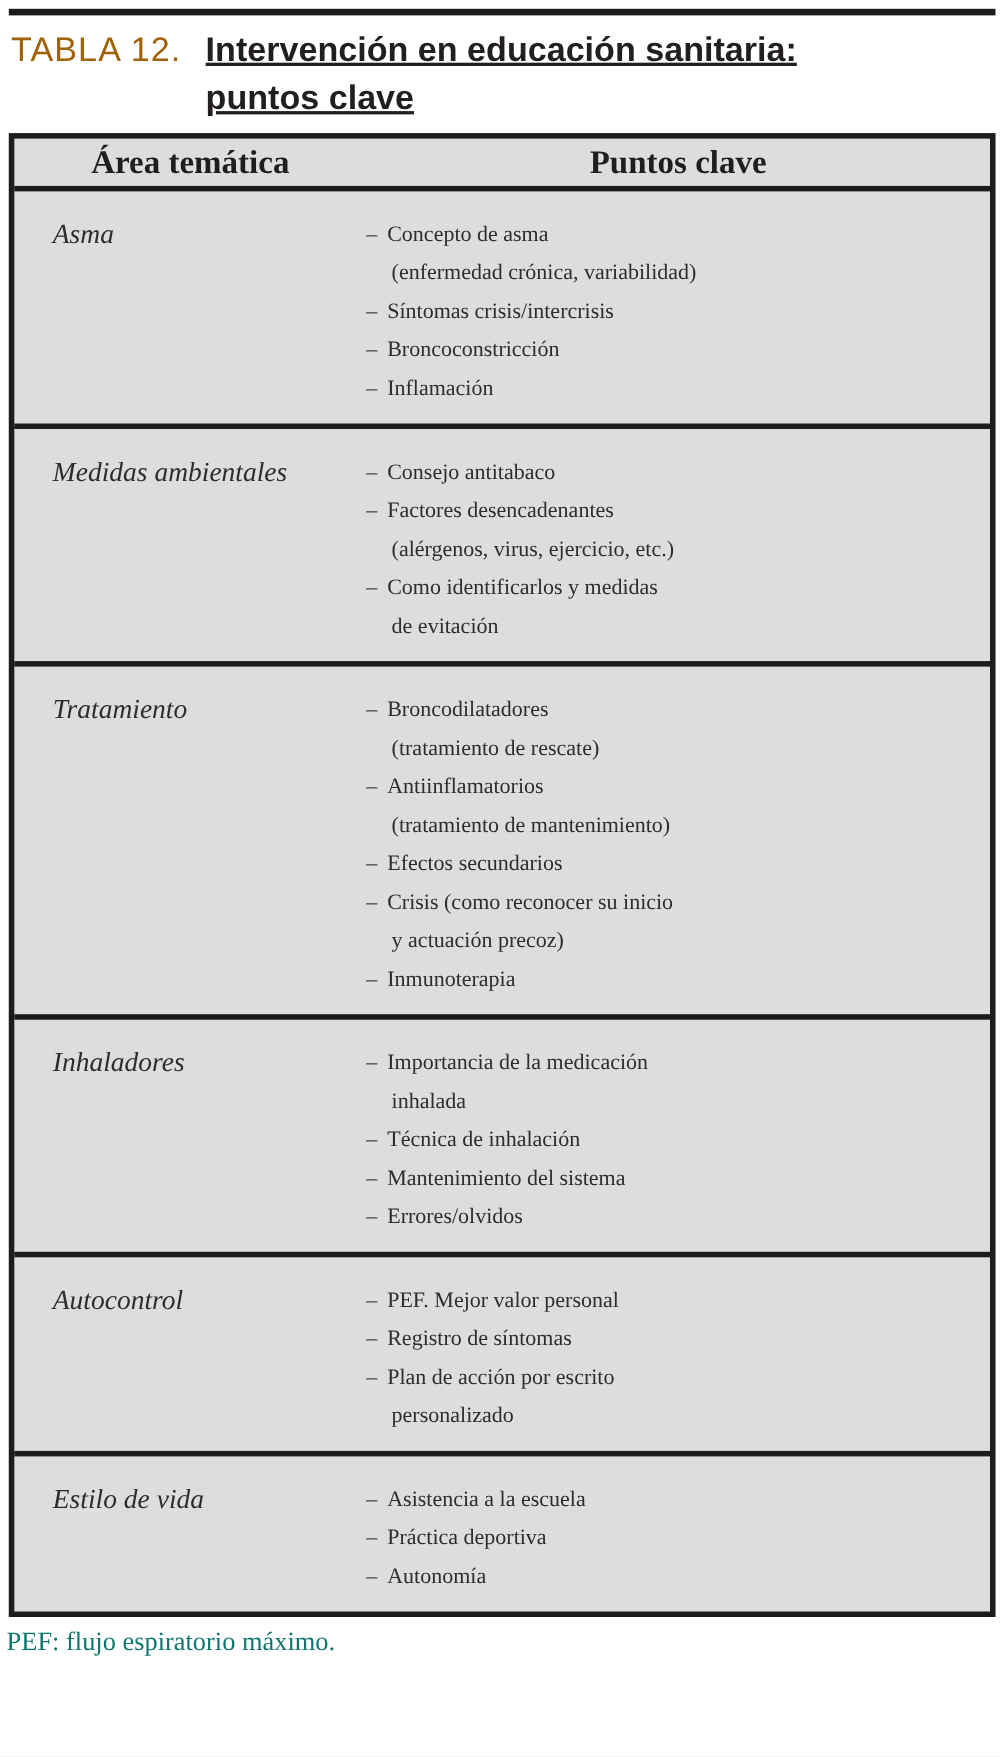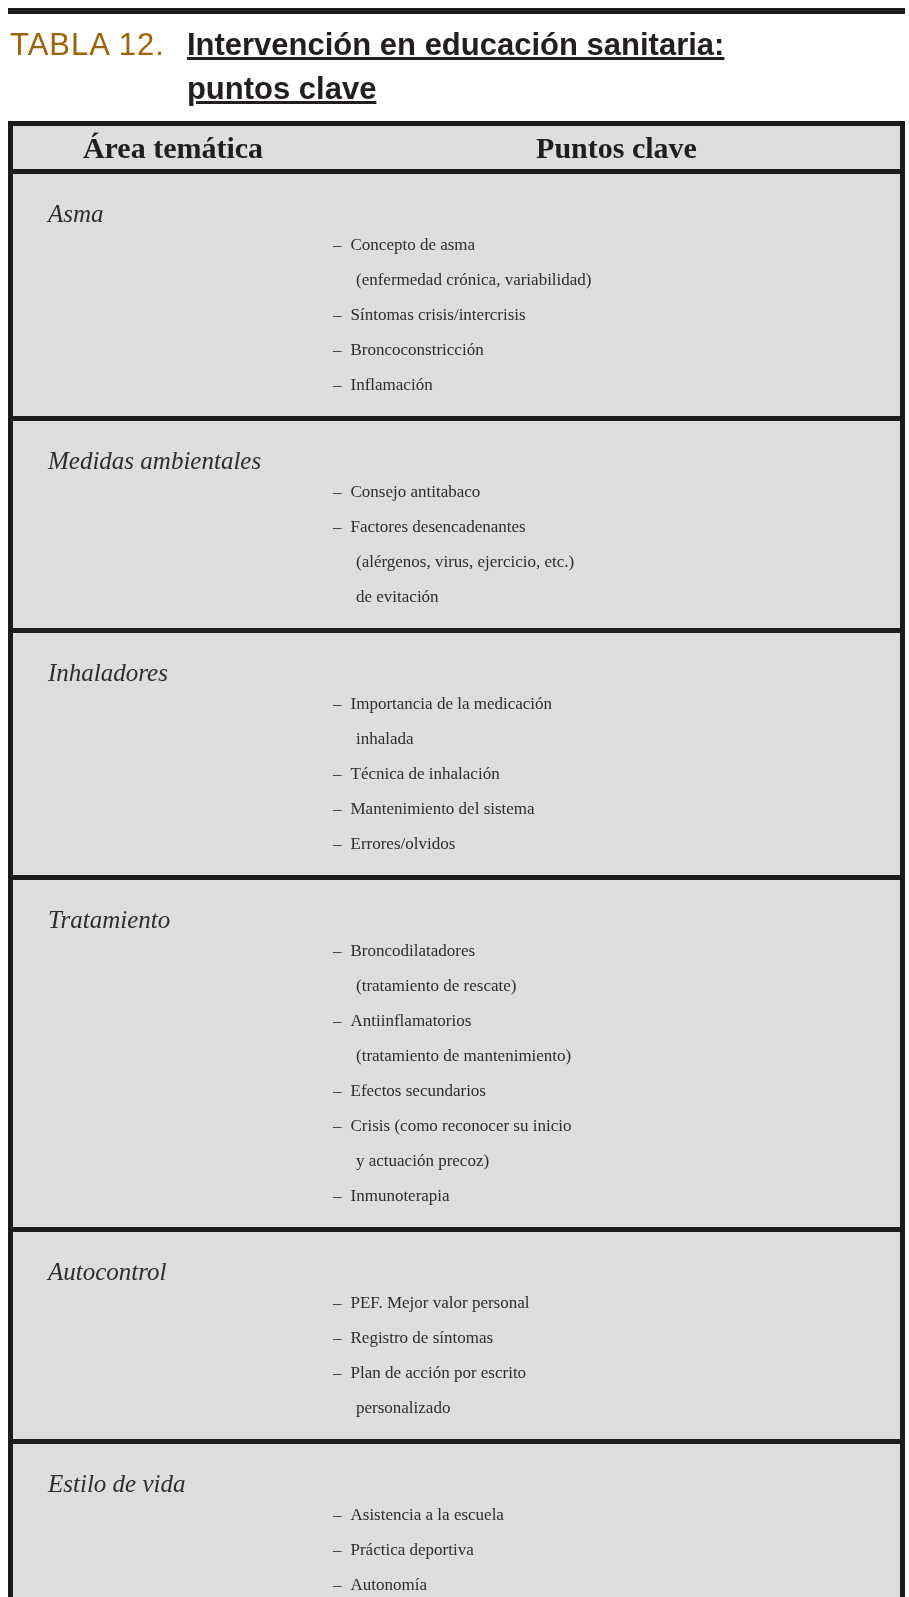--- a/index.html
+++ b/index.html
@@ -66,21 +66,21 @@
     padding: 22px 0 14px 0;
   }
   .row + .row { border-top: 5px solid var(--border, #1c1c1c); }
   .area {
     width: 320px;
     padding-left: 35px;
     font-size: 25px;
     line-height: 35px;
     font-style: italic;
   }
-  .points { flex: 1; padding-right: 16px; font-size: 17px; margin-top: 31px; }
+  .points { flex: 1; padding-right: 16px; font-size: 20px; }
   .pline { line-height: 35px; }
   .dash { margin-right: 9px; }
   .pline.cont { padding-left: 23px; }
 
   .footnote {
     margin: 10px 0 0 6px;
     font-size: 24px;
     color: #0f766e;
   }
 </style>
@@ -127,21 +127,45 @@
           <div class="area">Medidas ambientales</div>
           <div class="points">
             <div class="point">
               <div class="pline first"><span class="dash">–</span><span class="ptext">Consejo antitabaco</span></div>
             </div>
             <div class="point">
               <div class="pline first"><span class="dash">–</span><span class="ptext">Factores desencadenantes</span></div>
               <div class="pline cont">(alérgenos, virus, ejercicio, etc.)</div>
             </div>
             <div class="point">
+              <div class="pline first"><span class="dash">–</span><span class="ptext">Como identificarlos y medidas</span></div>
               <div class="pline cont">de evitación</div>
+            </div>
+          </div>
+        </div>
+        <div class="row">
+          <div class="area">Tratamiento</div>
+          <div class="points">
+            <div class="point">
+              <div class="pline first"><span class="dash">–</span><span class="ptext">Broncodilatadores</span></div>
+              <div class="pline cont">(tratamiento de rescate)</div>
+            </div>
+            <div class="point">
+              <div class="pline first"><span class="dash">–</span><span class="ptext">Antiinflamatorios</span></div>
+              <div class="pline cont">(tratamiento de mantenimiento)</div>
+            </div>
+            <div class="point">
+              <div class="pline first"><span class="dash">–</span><span class="ptext">Efectos secundarios</span></div>
+            </div>
+            <div class="point">
+              <div class="pline first"><span class="dash">–</span><span class="ptext">Crisis (como reconocer su inicio</span></div>
+              <div class="pline cont">y actuación precoz)</div>
+            </div>
+            <div class="point">
+              <div class="pline first"><span class="dash">–</span><span class="ptext">Inmunoterapia</span></div>
             </div>
           </div>
         </div>
         <div class="row">
           <div class="area">Inhaladores</div>
           <div class="points">
             <div class="point">
               <div class="pline first"><span class="dash">–</span><span class="ptext">Importancia de la medicación</span></div>
               <div class="pline cont">inhalada</div>
             </div>
@@ -150,43 +174,20 @@
             </div>
             <div class="point">
               <div class="pline first"><span class="dash">–</span><span class="ptext">Mantenimiento del sistema</span></div>
             </div>
             <div class="point">
               <div class="pline first"><span class="dash">–</span><span class="ptext">Errores/olvidos</span></div>
             </div>
           </div>
         </div>
         <div class="row">
-          <div class="area">Tratamiento</div>
-          <div class="points">
-            <div class="point">
-              <div class="pline first"><span class="dash">–</span><span class="ptext">Broncodilatadores</span></div>
-              <div class="pline cont">(tratamiento de rescate)</div>
-            </div>
-            <div class="point">
-              <div class="pline first"><span class="dash">–</span><span class="ptext">Antiinflamatorios</span></div>
-              <div class="pline cont">(tratamiento de mantenimiento)</div>
-            </div>
-            <div class="point">
-              <div class="pline first"><span class="dash">–</span><span class="ptext">Efectos secundarios</span></div>
-            </div>
-            <div class="point">
-              <div class="pline first"><span class="dash">–</span><span class="ptext">Crisis (como reconocer su inicio</span></div>
-              <div class="pline cont">y actuación precoz)</div>
-            </div>
-            <div class="point">
-              <div class="pline first"><span class="dash">–</span><span class="ptext">Inmunoterapia</span></div>
-            </div>
-          </div>
-        </div>
-        <div class="row">
           <div class="area">Autocontrol</div>
           <div class="points">
             <div class="point">
               <div class="pline first"><span class="dash">–</span><span class="ptext">PEF. Mejor valor personal</span></div>
             </div>
             <div class="point">
               <div class="pline first"><span class="dash">–</span><span class="ptext">Registro de síntomas</span></div>
             </div>
             <div class="point">
               <div class="pline first"><span class="dash">–</span><span class="ptext">Plan de acción por escrito</span></div>

